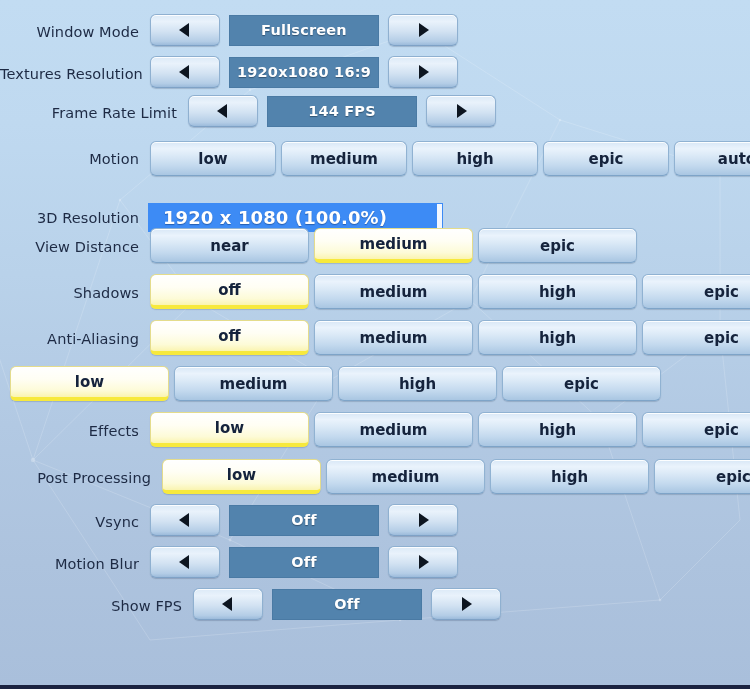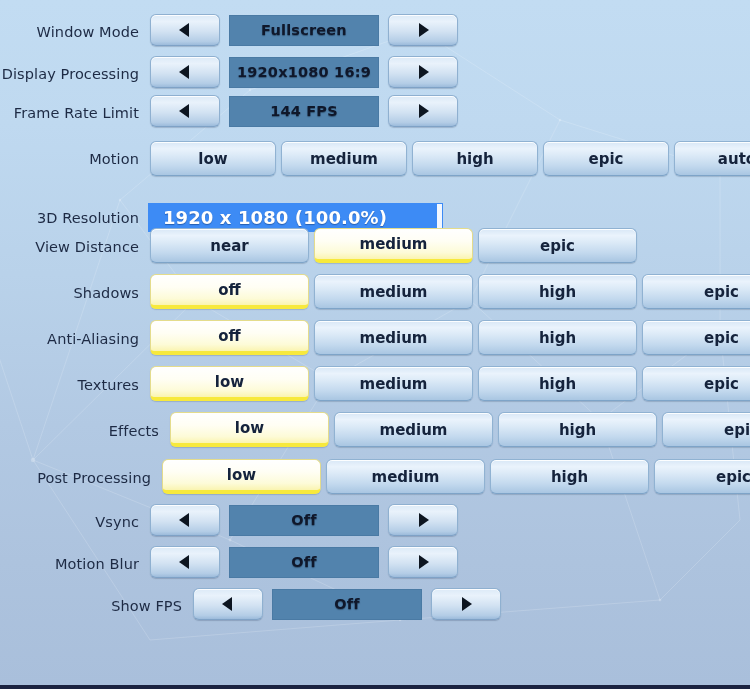--- a/index.html
+++ b/index.html
@@ -91,21 +91,21 @@
   .arrow-btn svg { display: block; }
 
   .value-box {
     width: 150px;
     height: 31px;
     background: #5283ad;
     border: 1px solid #4a7aa4;
     display: flex;
     align-items: center;
     justify-content: center;
-    color: #0f172a;
+    color: #ffffff;
     font-size: 14.5px;
     font-weight: bold;
     text-shadow: 0 1px 1px rgba(20,40,60,.5);
     letter-spacing: .2px;
   }
 
   
   .optgroup {
     position: absolute;
     left: 10px;
@@ -237,42 +237,42 @@
               <span>
                 <svg width="18" height="22" viewBox="0 0 18 22" aria-hidden="true">
                   <polygon points="5,4 5,18 15,11" fill="#0d1520"></polygon>
                 </svg>
               </span>
             </div>
           </div>
         </div>
       </div>
       <div class="row" style="top: 56px; height: 35px;">
-        <div class="label">Display Processing</div>
+        <div class="label">Textures Resolution</div>
         <div class="controls">
           <div class="stepper">
             <div class="arrow-btn">
               <span>
                 <svg width="18" height="22" viewBox="0 0 18 22" aria-hidden="true">
                   <polygon points="13,4 13,18 3,11" fill="#0d1520"></polygon>
                 </svg>
               </span>
             </div>
             <div class="value-box">1920x1080 16:9</div>
             <div class="arrow-btn">
               <span>
                 <svg width="18" height="22" viewBox="0 0 18 22" aria-hidden="true">
                   <polygon points="5,4 5,18 15,11" fill="#0d1520"></polygon>
                 </svg>
               </span>
             </div>
           </div>
         </div>
       </div>
-      <div class="row" style="top: 95px; height: 35px;">
+      <div class="row" style="top: 95px; height: 35px; padding-left: 38px;">
         <div class="label">Frame Rate Limit</div>
         <div class="controls">
           <div class="stepper">
             <div class="arrow-btn">
               <span>
                 <svg width="18" height="22" viewBox="0 0 18 22" aria-hidden="true">
                   <polygon points="13,4 13,18 3,11" fill="#0d1520"></polygon>
                 </svg>
               </span>
             </div>
@@ -334,31 +334,30 @@
         <div class="controls">
           <div class="optgroup">
             <div class="opt opt4 selected">off</div>
             <div class="opt opt4">medium</div>
             <div class="opt opt4">high</div>
             <div class="opt opt4">epic</div>
           </div>
         </div>
       </div>
       <div class="row" style="top: 366px; height: 38px;">
-        <div class="label">Textures</div>
         <div class="controls">
           <div class="optgroup">
             <div class="opt opt4 selected">low</div>
             <div class="opt opt4">medium</div>
             <div class="opt opt4">high</div>
             <div class="opt opt4">epic</div>
           </div>
         </div>
       </div>
-      <div class="row" style="top: 412px; height: 38px; margin-left: 20px;">
+      <div class="row" style="top: 412px; height: 38px;">
         <div class="label">Effects</div>
         <div class="controls">
           <div class="optgroup">
             <div class="opt opt4 selected">low</div>
             <div class="opt opt4">medium</div>
             <div class="opt opt4">high</div>
             <div class="opt opt4">epic</div>
           </div>
         </div>
       </div>

